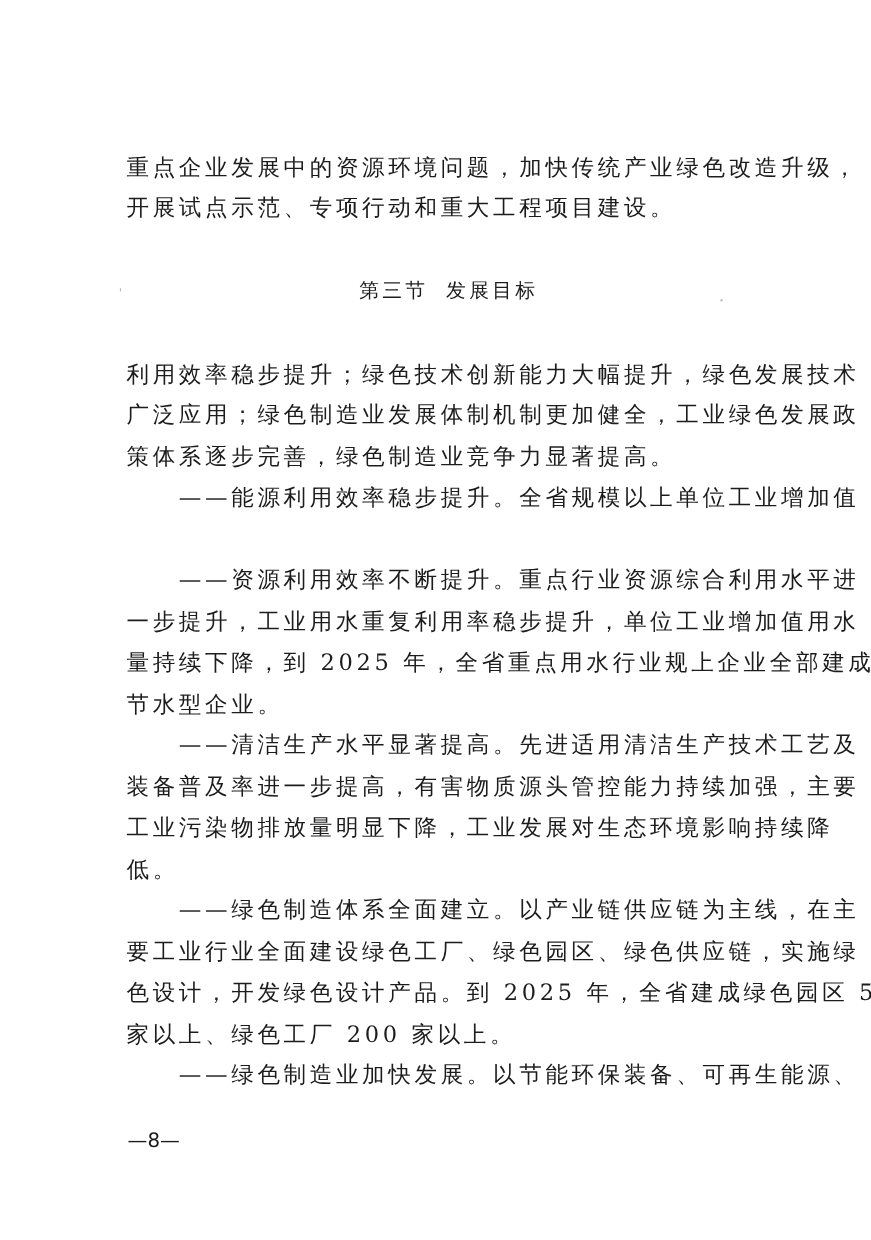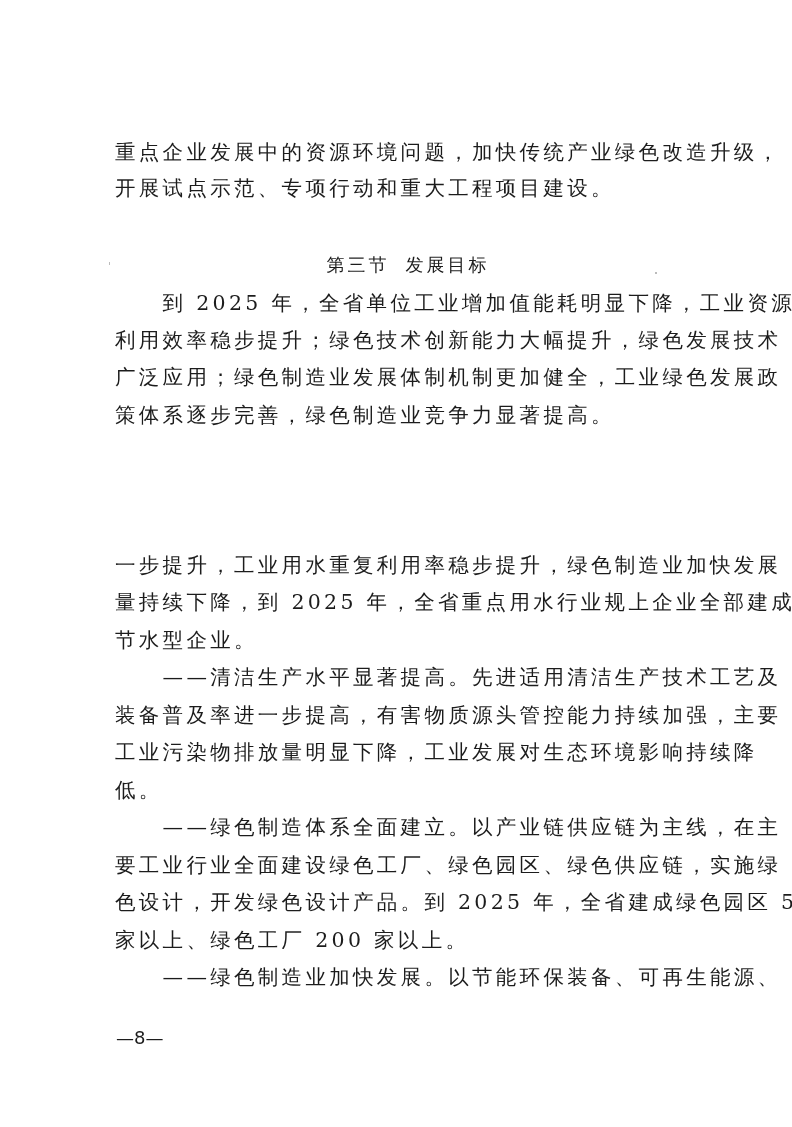--- a/index.html
+++ b/index.html
@@ -35,25 +35,26 @@
 
 <div class="page">
 
   <div class="line" style="top:138px;">重点企业发展中的资源环境问题，加快传统产业绿色改造升级，</div>
   <div class="line last" style="top:174px;">开展试点示范、专项行动和重大工程项目建设。</div>
 
   <div class="heading">
     <span>第三节</span><span class="gap"></span><span>发展目标</span>
   </div>
 
-  <div class="line" style="top:289px;">　　到 2025 年，全省单位工业增加值能耗明显下降，工业资源</div>
   <div class="line" style="top:326px;">利用效率稳步提升；绿色技术创新能力大幅提升，绿色发展技术</div>
   <div class="line" style="top:363px;">广泛应用；绿色制造业发展体制机制更加健全，工业绿色发展政</div>
   <div class="line last" style="top:401px;">策体系逐步完善，绿色制造业竞争力显著提高。</div>
-  <div class="line" style="top:551px;">一步提升，工业用水重复利用率稳步提升，绿色制造业加快发展</div>
+  <div class="line" style="top:438px;">　　——能源利用效率稳步提升。全省规模以上单位工业增加值</div>
+  <div class="line" style="top:513px;">　　——资源利用效率不断提升。重点行业资源综合利用水平进</div>
+  <div class="line" style="top:551px;">一步提升，工业用水重复利用率稳步提升，单位工业增加值用水</div>
   <div class="line" style="top:588px;">量持续下降，到 2025 年，全省重点用水行业规上企业全部建成</div>
   <div class="line last" style="top:626px;">节水型企业。</div>
   <div class="line" style="top:701px;">装备普及率进一步提高，有害物质源头管控能力持续加强，主要</div>
   <div class="line" style="top:663px;">　　——清洁生产水平显著提高。先进适用清洁生产技术工艺及</div>
   <div class="line" style="top:738px;">工业污染物排放量明显下降，工业发展对生态环境影响持续降</div>
   <div class="line last" style="top:776px;">低。</div>
   <div class="line" style="top:813px;">　　——绿色制造体系全面建立。以产业链供应链为主线，在主</div>
   <div class="line" style="top:851px;">要工业行业全面建设绿色工厂、绿色园区、绿色供应链，实施绿</div>
   <div class="line" style="top:888px;">色设计，开发绿色设计产品。到 2025 年，全省建成绿色园区 50</div>
   <div class="line last" style="top:926px;">家以上、绿色工厂 200 家以上。</div>

